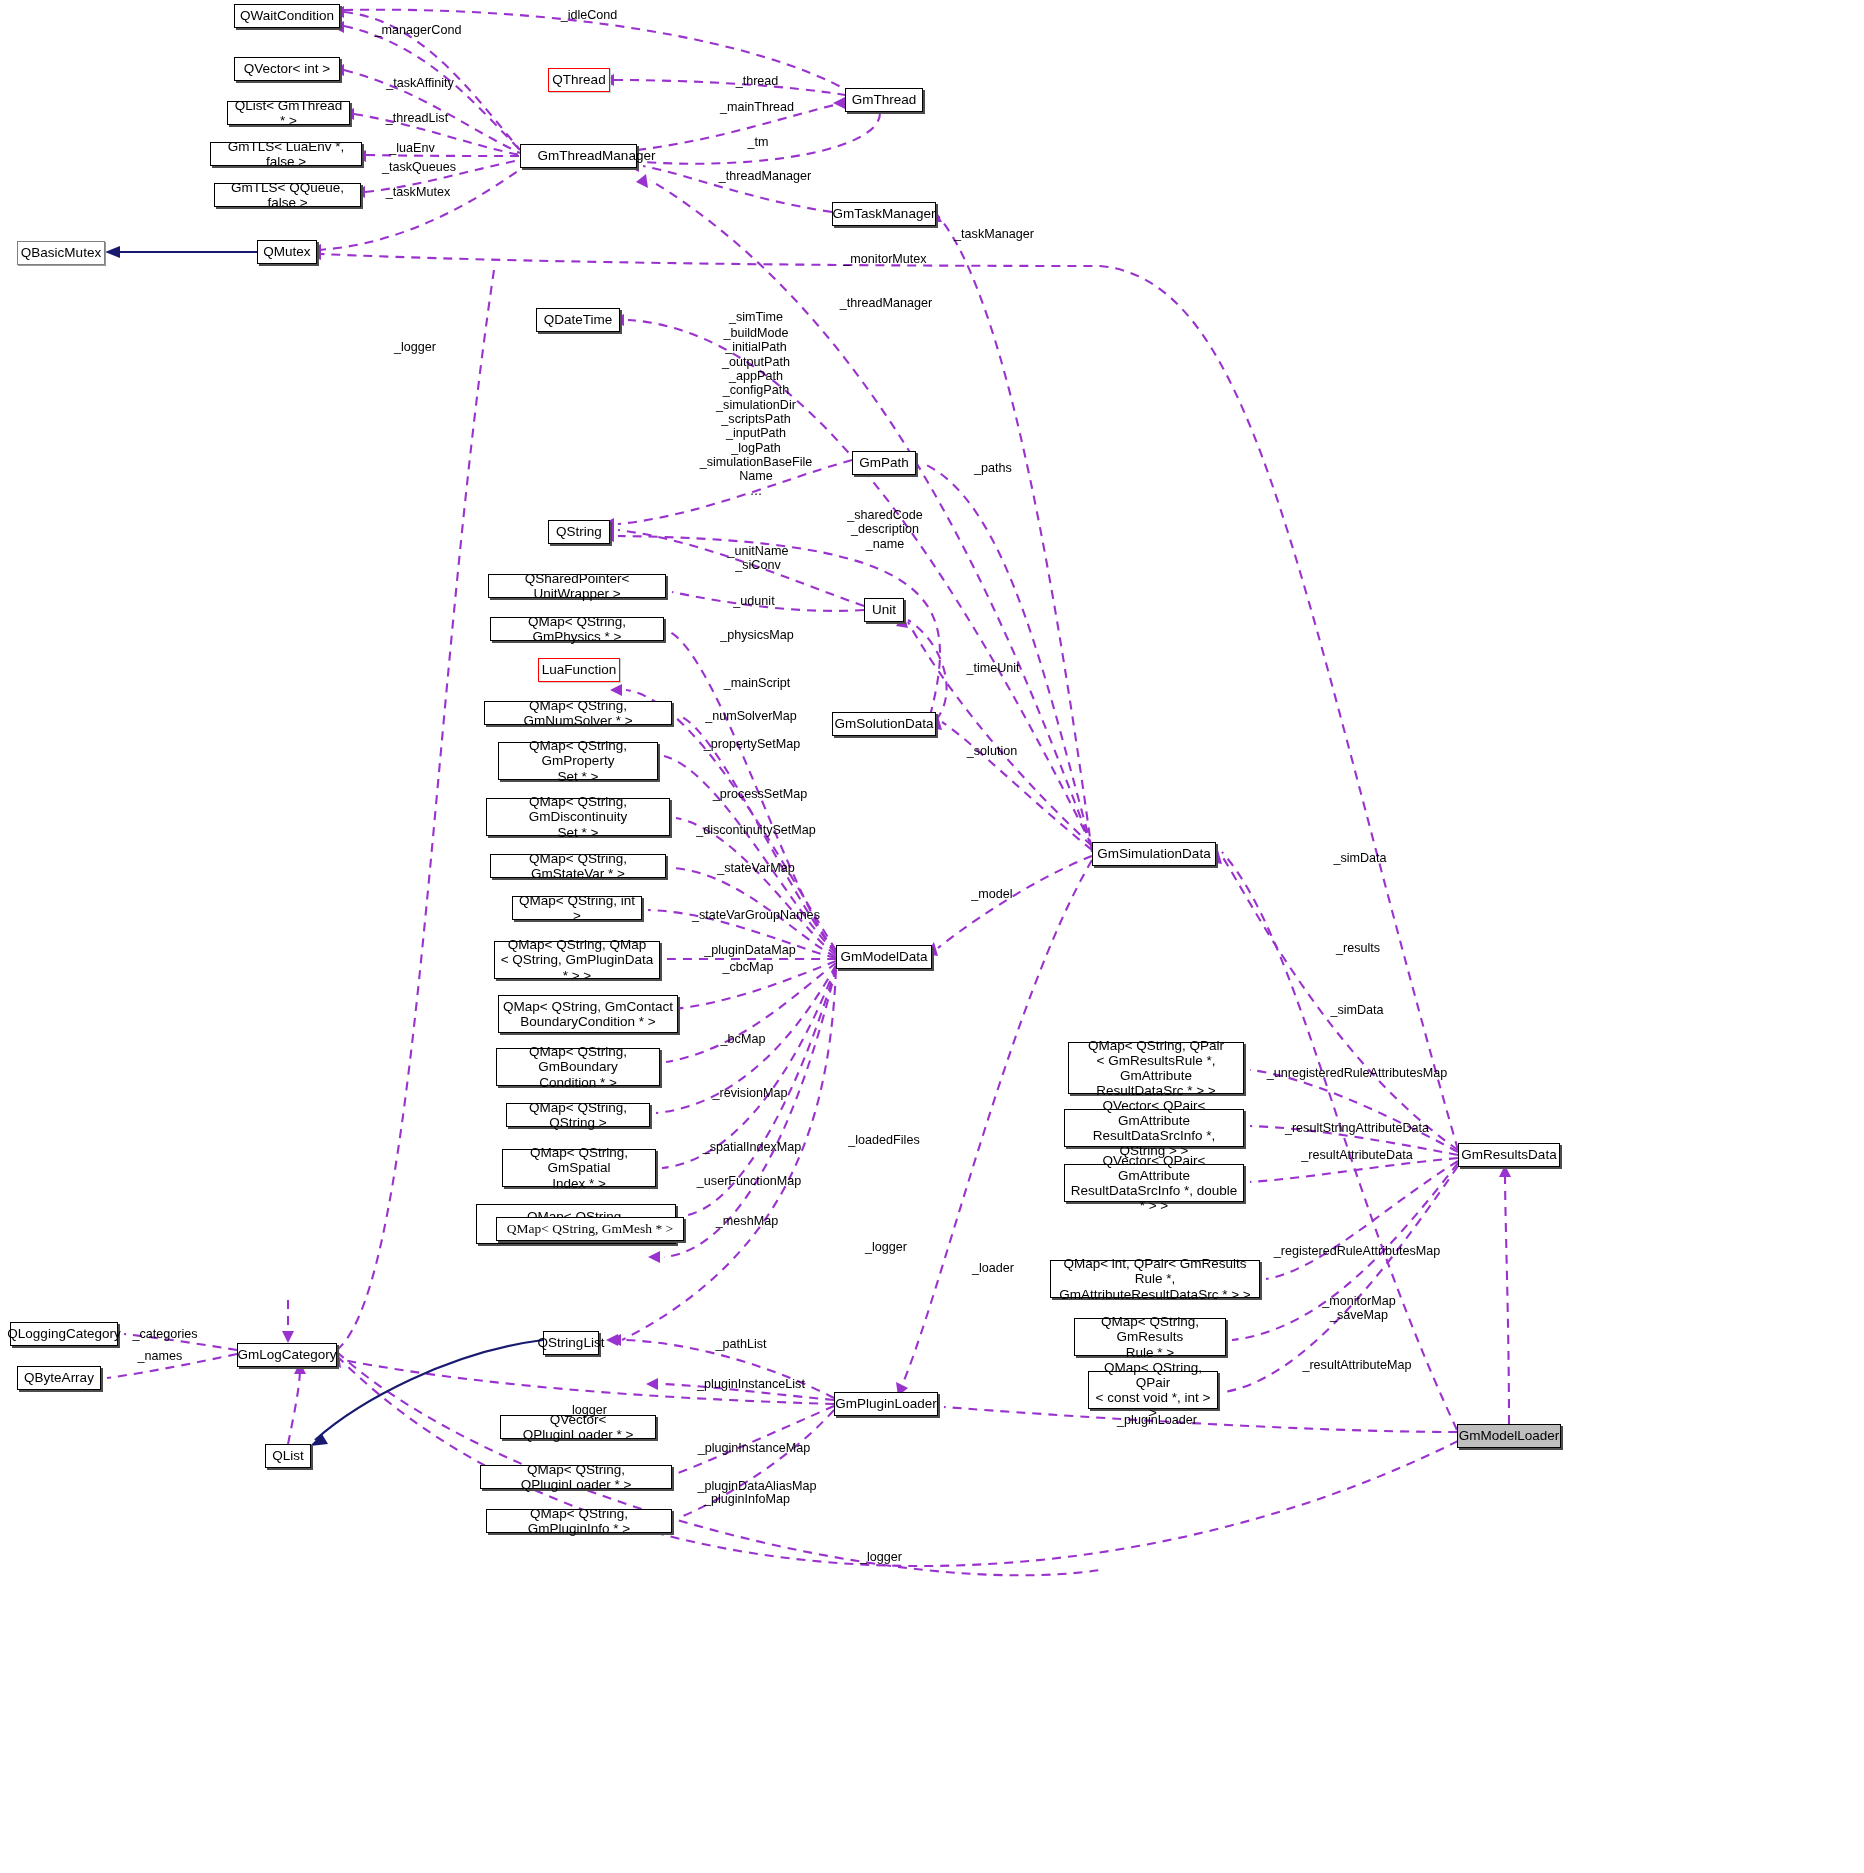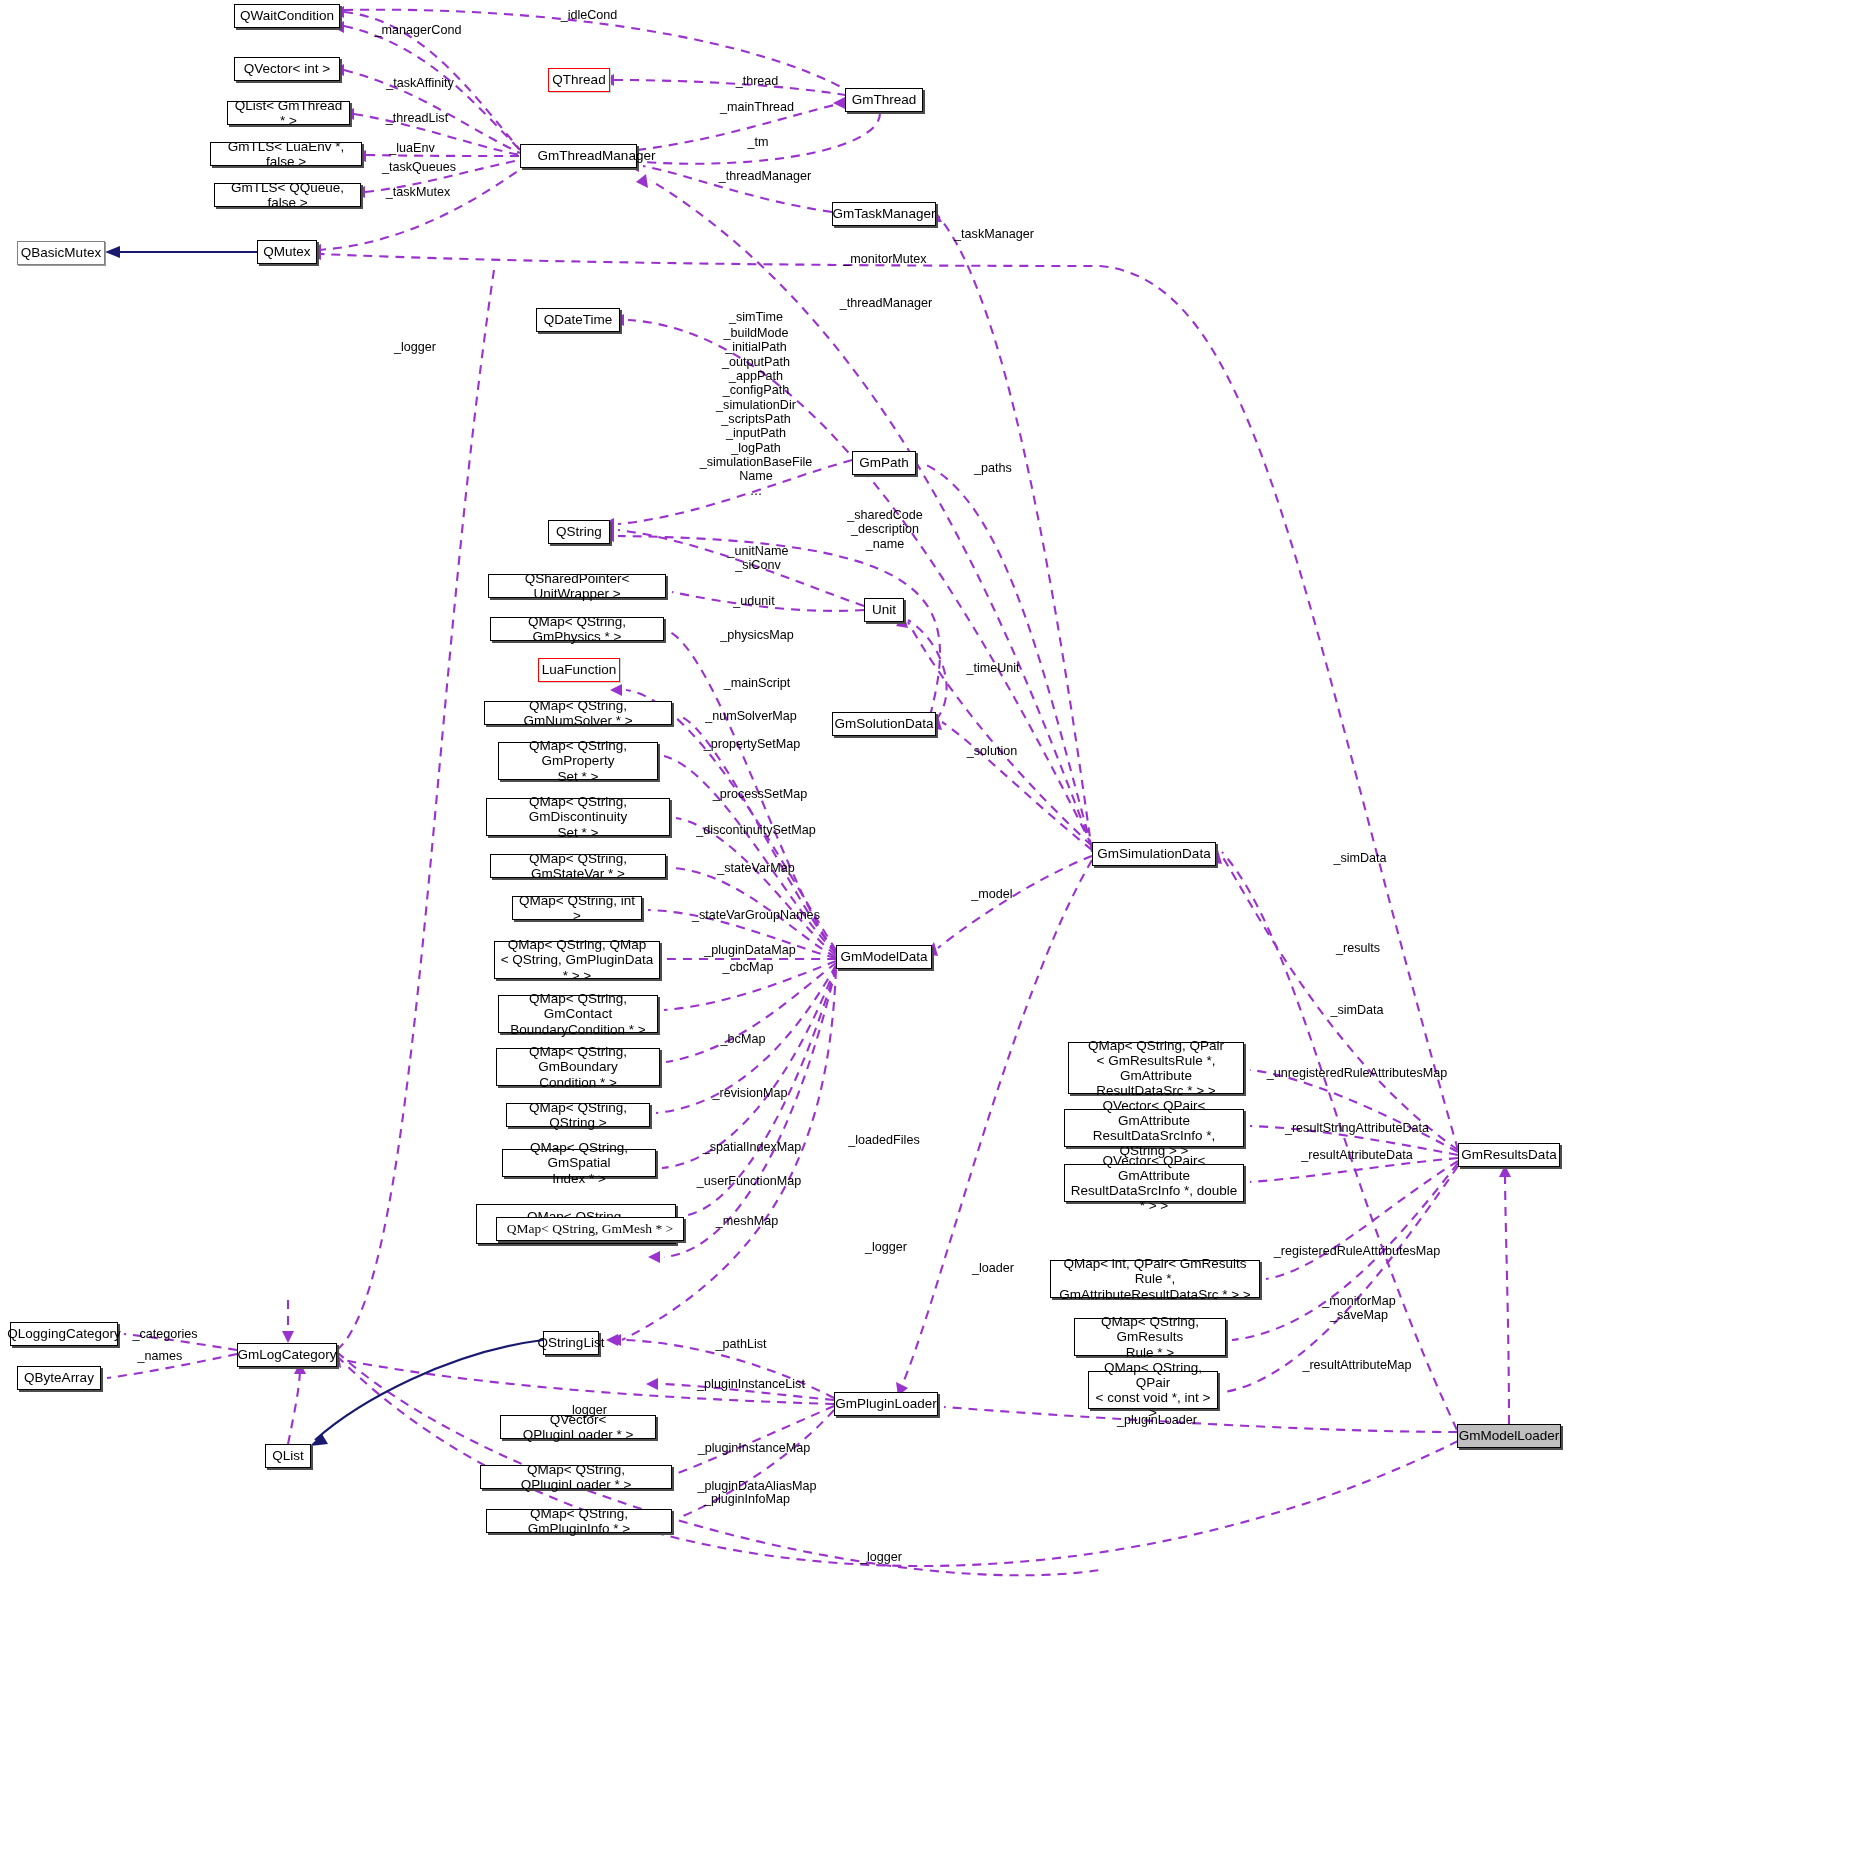--- a/index.html
+++ b/index.html
@@ -215,31 +215,31 @@
       <div class="node" style="left: 498px; top: 742px; width: 160px; height: 38px;">QMap&lt; QString, GmProperty
 Set * &gt;</div>
       <div class="node" style="left: 486px; top: 798px; width: 184px; height: 38px;">QMap&lt; QString, GmDiscontinuity
 Set * &gt;</div>
       <div class="node" style="left: 490px; top: 854px; width: 176px; height: 24px;">QMap&lt; QString, GmStateVar * &gt;</div>
       <div class="node" style="left: 1092px; top: 842px; width: 124px; height: 24px;">GmSimulationData</div>
       <div class="node" style="left: 512px; top: 896px; width: 130px; height: 24px;">QMap&lt; QString, int &gt;</div>
       <div class="node" style="left: 494px; top: 941px; width: 166px; height: 38px;">QMap&lt; QString, QMap
 &lt; QString, GmPluginData * &gt; &gt;</div>
       <div class="node" style="left: 836px; top: 945px; width: 96px; height: 24px;">GmModelData</div>
-      <div class="node" style="left: 498px; top: 995px; width: 160px; height: 38px;">QMap&lt; QString, GmContact
+      <div class="node" style="left: 498px; top: 995px; width: 180px; height: 38px;">QMap&lt; QString, GmContact
 BoundaryCondition * &gt;</div>
       <div class="node" style="left: 496px; top: 1048px; width: 164px; height: 38px;">QMap&lt; QString, GmBoundary
 Condition * &gt;</div>
       <div class="node" style="left: 1068px; top: 1042px; width: 176px; height: 52px;">QMap&lt; QString, QPair
 &lt; GmResultsRule *, GmAttribute
 ResultDataSrc * &gt; &gt;</div>
       <div class="node" style="left: 506px; top: 1103px; width: 144px; height: 24px;">QMap&lt; QString, QString &gt;</div>
       <div class="node" style="left: 1064px; top: 1109px; width: 180px; height: 38px;">QVector&lt; QPair&lt; GmAttribute
 ResultDataSrcInfo *, QString &gt; &gt;</div>
-      <div class="node" style="left: 502px; top: 1149px; width: 154px; height: 28px;">QMap&lt; QString, GmSpatial
+      <div class="node" style="left: 502px; top: 1149px; width: 154px; height: 38px;">QMap&lt; QString, GmSpatial
 Index * &gt;</div>
       <div class="node" style="left: 1064px; top: 1164px; width: 180px; height: 38px;">QVector&lt; QPair&lt; GmAttribute
 ResultDataSrcInfo *, double * &gt; &gt;</div>
       <div class="node" style="left: 1458px; top: 1143px; width: 102px; height: 24px;">GmResultsData</div>
       <div class="node" style="left: 476px; top: 1204px; width: 200px; height: 40px;">QMap&lt; QString, GmUserFunction * &gt;</div>
       <div class="node" style="left: 496px; top: 1217px; width: 188px; height: 24px; font-family: Liberation Serif, serif;">QMap&lt; QString, GmMesh * &gt;</div>
       <div class="node" style="left: 1050px; top: 1260px; width: 210px; height: 38px;">QMap&lt; int, QPair&lt; GmResults
 Rule *, GmAttributeResultDataSrc * &gt; &gt;</div>
       <div class="node" style="left: 1074px; top: 1318px; width: 152px; height: 38px;">QMap&lt; QString, GmResults
 Rule * &gt;</div>

